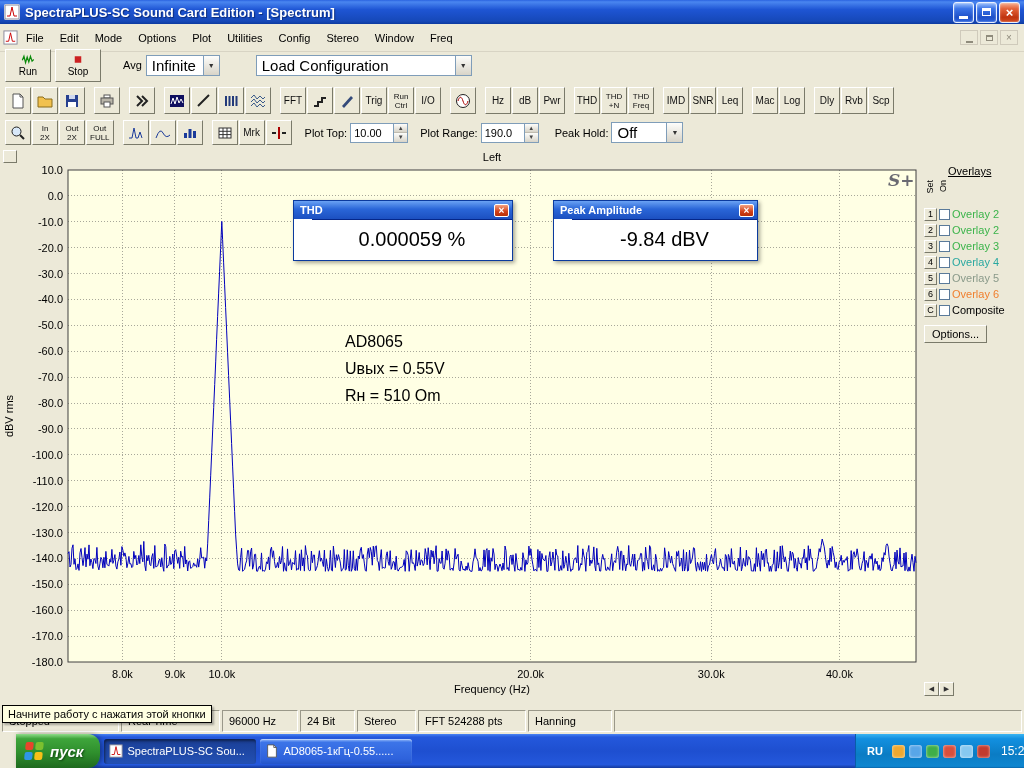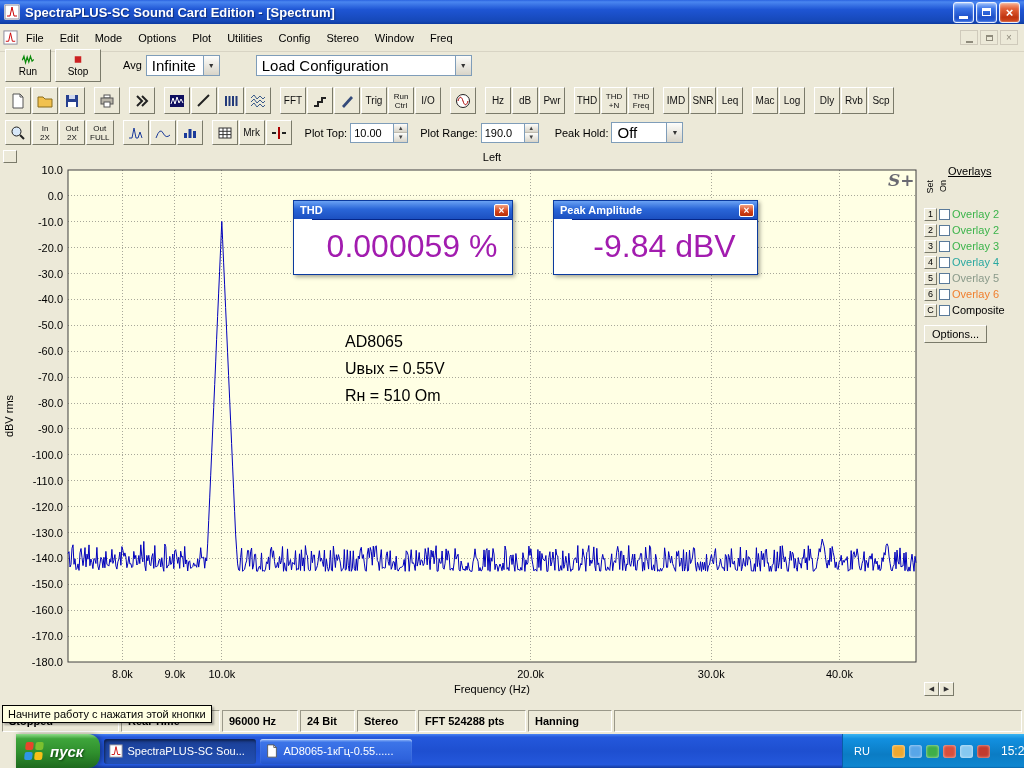--- a/index.html
+++ b/index.html
@@ -56,56 +56,56 @@
   .main{position:absolute;top:148px;left:0;width:1024px;height:560px;background:#ece9d8;}
   .plot-wrap{position:absolute;left:0;top:0;width:922px;height:560px;}
   #plot-svg{position:absolute;left:0;top:0;}
   .corner-btn{position:absolute;left:3px;top:2px;width:14px;height:13px;background:#ece9d8;border:1px solid;border-color:#fff #7a7a6a #7a7a6a #fff;z-index:5;}
   .plot-logo{position:absolute;left:888px;top:22px;font-family:"DejaVu Serif",serif;font-style:italic;font-weight:700;font-size:17px;color:#6a6a72;z-index:4;}
   .plot-annotation{position:absolute;left:345px;top:180px;font-size:16px;line-height:27px;color:#000;z-index:4;}
   .float-win{position:absolute;border:1px solid #0b3a9e;box-shadow:2px 2px 4px rgba(0,0,0,.35);background:#fff;z-index:10;}
   .fw-title{height:18px;background:linear-gradient(180deg,#6aa2f4 0%,#2a66d8 45%,#1c50c0 100%);display:flex;align-items:center;color:#fff;font-weight:700;font-size:11px;padding:0 3px 0 6px;}
   .fw-title .fw-cap{flex:1;}
   .fw-close{width:15px;height:13px;background:linear-gradient(180deg,#f4a080,#d04018 60%,#b83008);border:1px solid #fff;border-radius:2px;color:#fff;font-size:10px;line-height:11px;text-align:center;font-weight:700;}
-  .fw-body{border-top:1px solid #05278a;padding:8px 4px 9px;text-align:center;font-size:32px;color:#a21caf;background:#fff;white-space:nowrap;margin-left:18px;}
+  .fw-body{border-top:1px solid #05278a;padding:8px 4px 9px;text-align:center;font-size:20px;color:#000000;background:#fff;white-space:nowrap;margin-left:18px;}
 
   
   .right-panel{position:absolute;left:922px;top:12px;width:102px;height:560px;font-size:11px;}
   .ov-title{text-decoration:underline;margin:5px 0 2px 26px;}
   .ov-headers{position:relative;height:27px;}
   .vtext{position:absolute;writing-mode:vertical-rl;transform:rotate(180deg);font-size:9px;line-height:10px;}
   #set-h{left:3px;top:1px;} #on-h{left:16px;top:1px;}
   .ov-row{display:flex;align-items:center;height:16px;gap:2px;padding-left:2px;}
   .ov-num{width:13px;height:13px;font-size:9px;line-height:9px;padding:0;background:#ece9d8;border:1px solid;border-color:#fff #7a7a6a #7a7a6a #fff;}
   .ov-check{width:11px;height:11px;background:#fff;border:1px solid #5a7a9a;flex:0 0 11px;}
   .ov-label{white-space:nowrap;}
   .options-btn{margin:7px 0 0 2px;font-size:11px;padding:2px 7px;background:#ece9d8;border:1px solid;border-color:#fff #7a7a6a #7a7a6a #fff;}
   .hscroll{position:absolute;left:924px;top:534px;display:flex;z-index:6;}
   .hscroll span{width:15px;height:14px;background:#ece9d8;border:1px solid;border-color:#fff #7a7a6a #7a7a6a #fff;font-size:7px;line-height:12px;text-align:center;color:#333;}
 
   
   .statusbar{position:absolute;top:708px;left:0;width:1024px;height:26px;background:#ece9d8;display:flex;align-items:stretch;padding:2px;gap:2px;}
-  .status-panel{border:1px solid;border-color:#9a9889 #fff #fff #9a9889;font-size:11px;display:flex;align-items:center;padding-left:6px;white-space:nowrap;overflow:hidden;font-weight:bold;}
+  .status-panel{border:1px solid;border-color:#9a9889 #fff #fff #9a9889;font-size:11px;display:flex;align-items:center;padding-left:6px;white-space:nowrap;overflow:hidden;}
   .status-panel.fill{flex:1;}
   .tooltip{position:absolute;left:2px;top:705px;background:#ffffe1;border:1px solid #000;font-size:11px;padding:2px 5px;box-shadow:2px 2px 2px rgba(0,0,0,.3);z-index:50;white-space:nowrap;}
 
   
   .taskbar{position:absolute;top:734px;left:16px;width:1024px;height:34px;display:flex;align-items:center;
     background:linear-gradient(180deg,#4a84f4 0%,#2458dc 9%,#1e4fd0 50%,#2458dc 90%,#15399b 100%);}
   .start-btn{height:34px;padding:0 17px 0 7px;border-radius:0 12px 12px 0;display:flex;align-items:center;gap:5px;color:#fff;
     font-style:italic;font-weight:700;font-size:15px;text-shadow:1px 1px 2px #114411;
     background:linear-gradient(180deg,#8fdc8a 0%,#3ea53b 14%,#2f8f2d 55%,#1e6a1e 100%);box-shadow:2px 0 5px rgba(0,0,0,.35);}
   .task-btn{width:152px;height:25px;margin-left:4px;border-radius:3px;display:flex;align-items:center;gap:4px;padding:0 5px;color:#fff;font-size:11px;
     background:linear-gradient(180deg,#8ab2f8 0%,#3c74e8 14%,#2e62dc 80%,#2455c8 100%);box-shadow:inset 0 1px 1px rgba(255,255,255,.5);}
   .task-btn.active{background:linear-gradient(180deg,#1a3f96 0%,#2350b4 100%);box-shadow:inset 1px 2px 3px rgba(0,0,0,.5);}
   .task-label{white-space:nowrap;overflow:hidden;text-overflow:ellipsis;}
   .task-icon{flex:0 0 14px;height:14px;}
   .tray{margin-left:auto;height:34px;display:flex;align-items:center;gap:4px;padding:0 9px 0 11px;color:#fff;border-left:1px solid #0a5ca8;
     background:linear-gradient(180deg,#3ab4f2 0%,#1290e0 14%,#0b7cc4 60%,#0e86d0 95%,#0a64a8 100%);}
-  .lang{font-size:11px;font-weight:400;margin-right:18px;}
+  .lang{font-size:11px;font-weight:700;margin-right:5px;}
   .tray-ico{width:13px;height:13px;border-radius:3px;display:inline-block;box-shadow:inset 0 0 3px rgba(255,255,255,.75);}
   .clock{font-size:12px;margin-left:7px;}
 </style>
 </head>
 <body>
 
 <svg width="0" height="0" style="position:absolute">
 <defs>
   <symbol id="i-doc" viewBox="0 0 16 16">
         <path d="M3 1h7l3 3v11H3z" fill="#fff" stroke="#555"></path>

